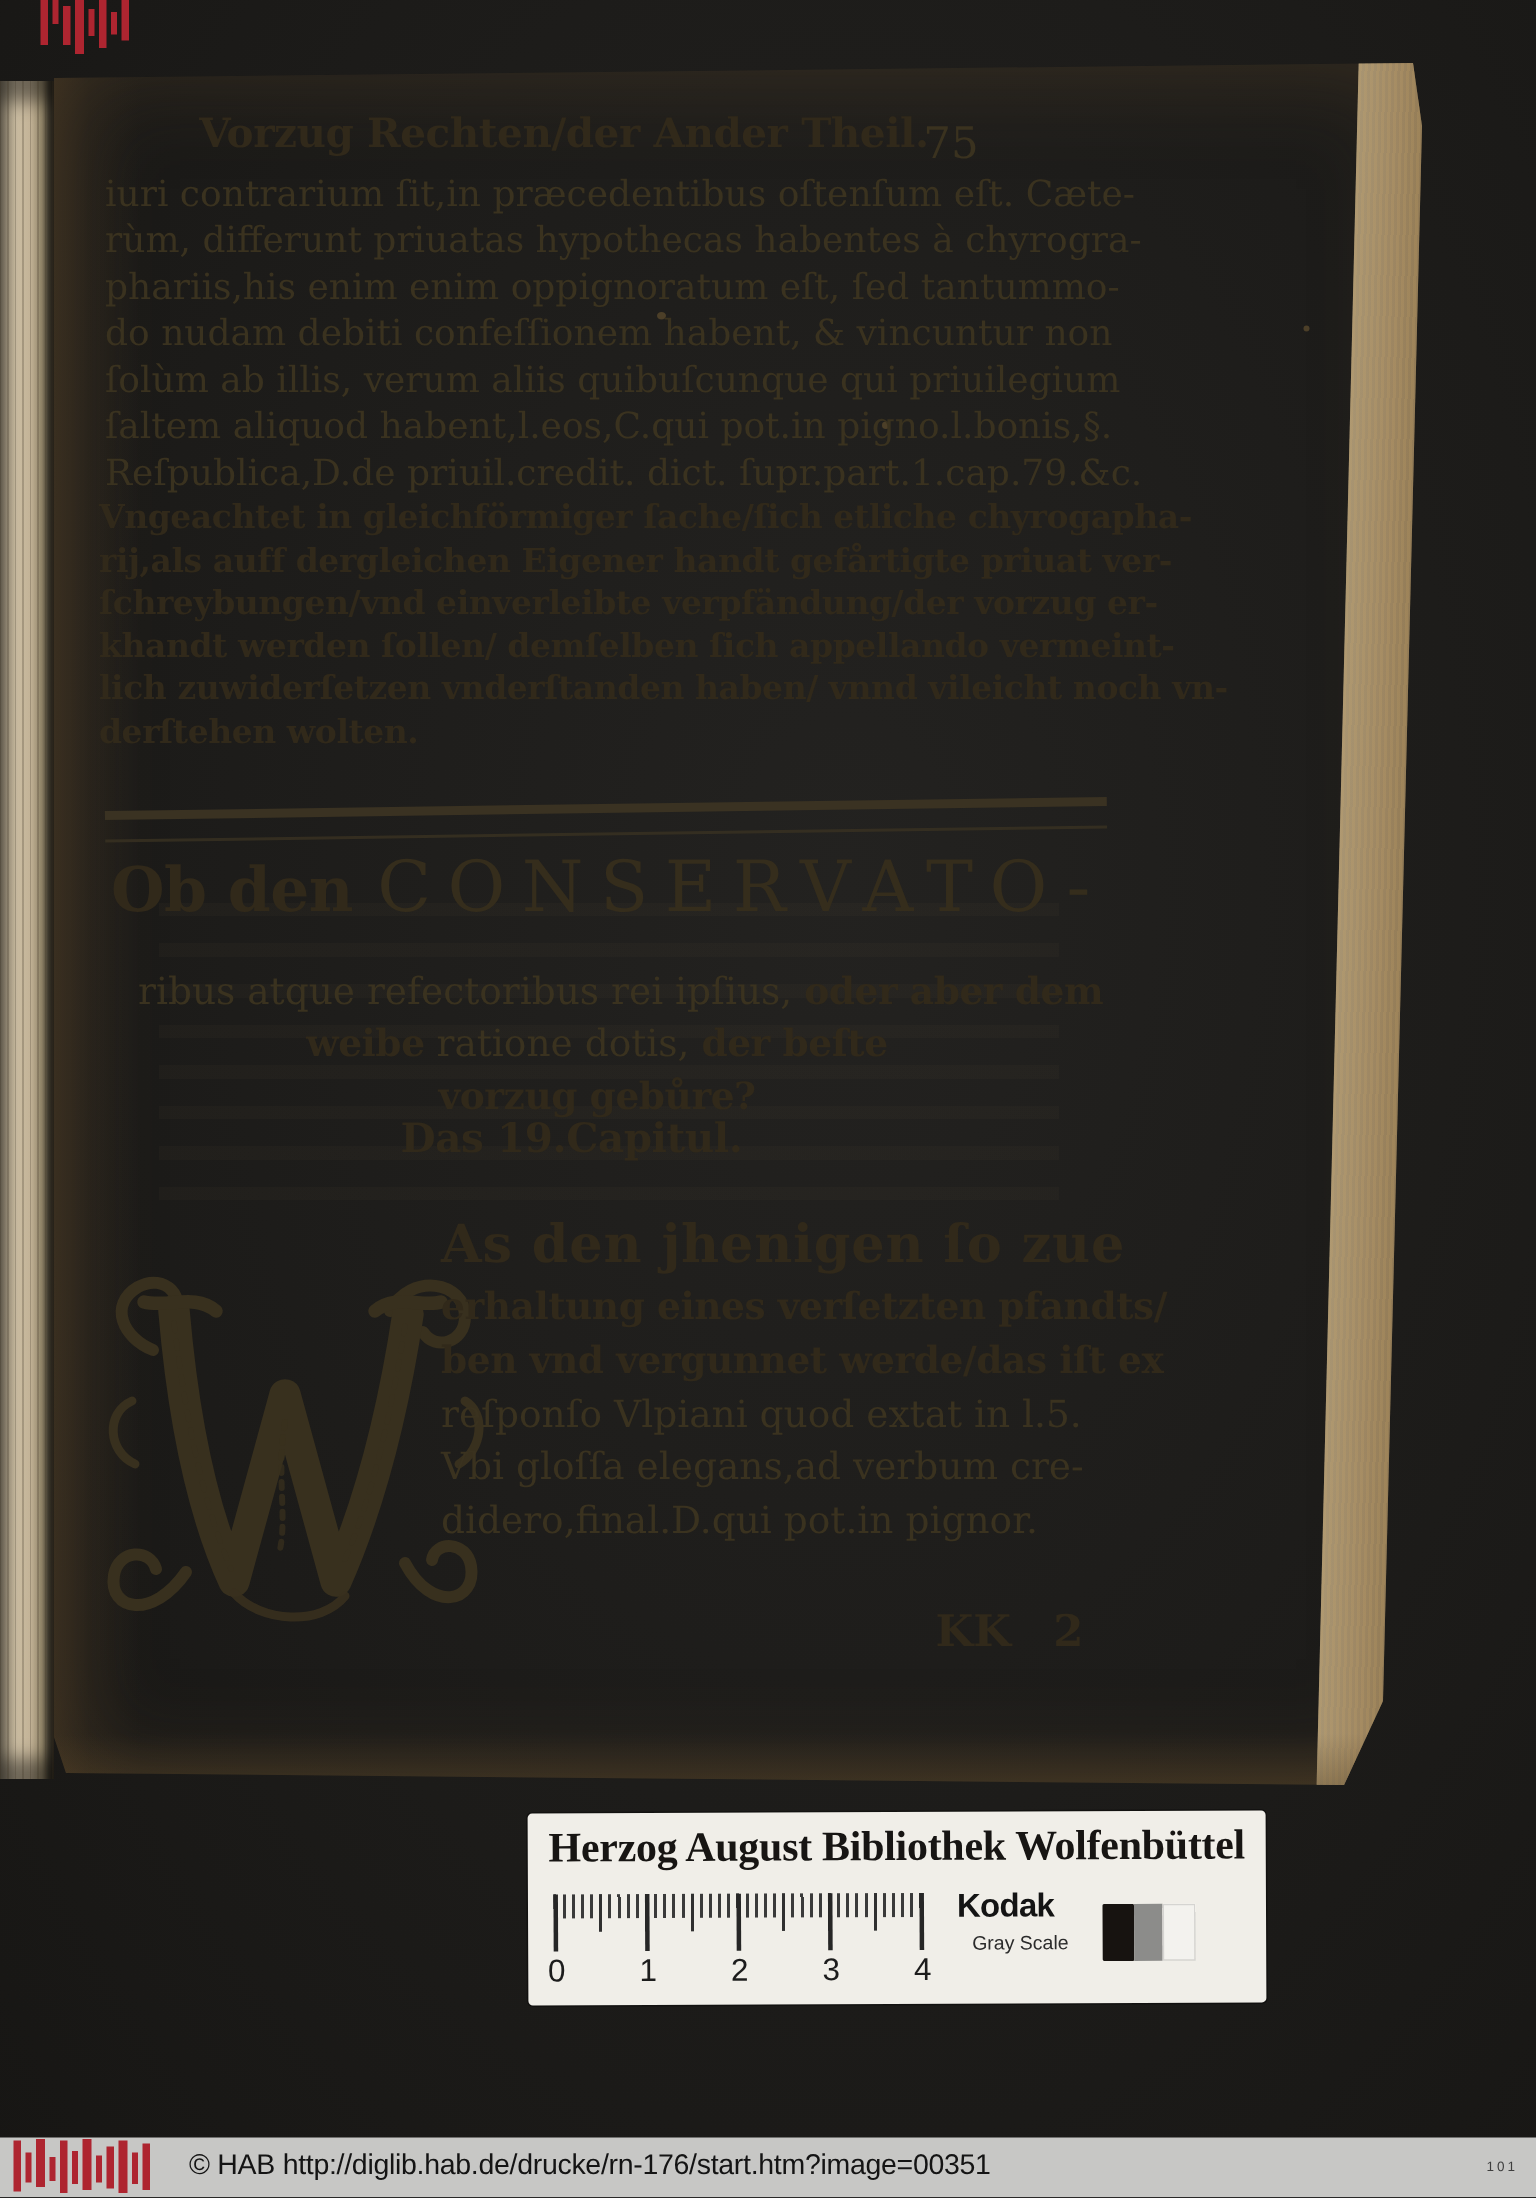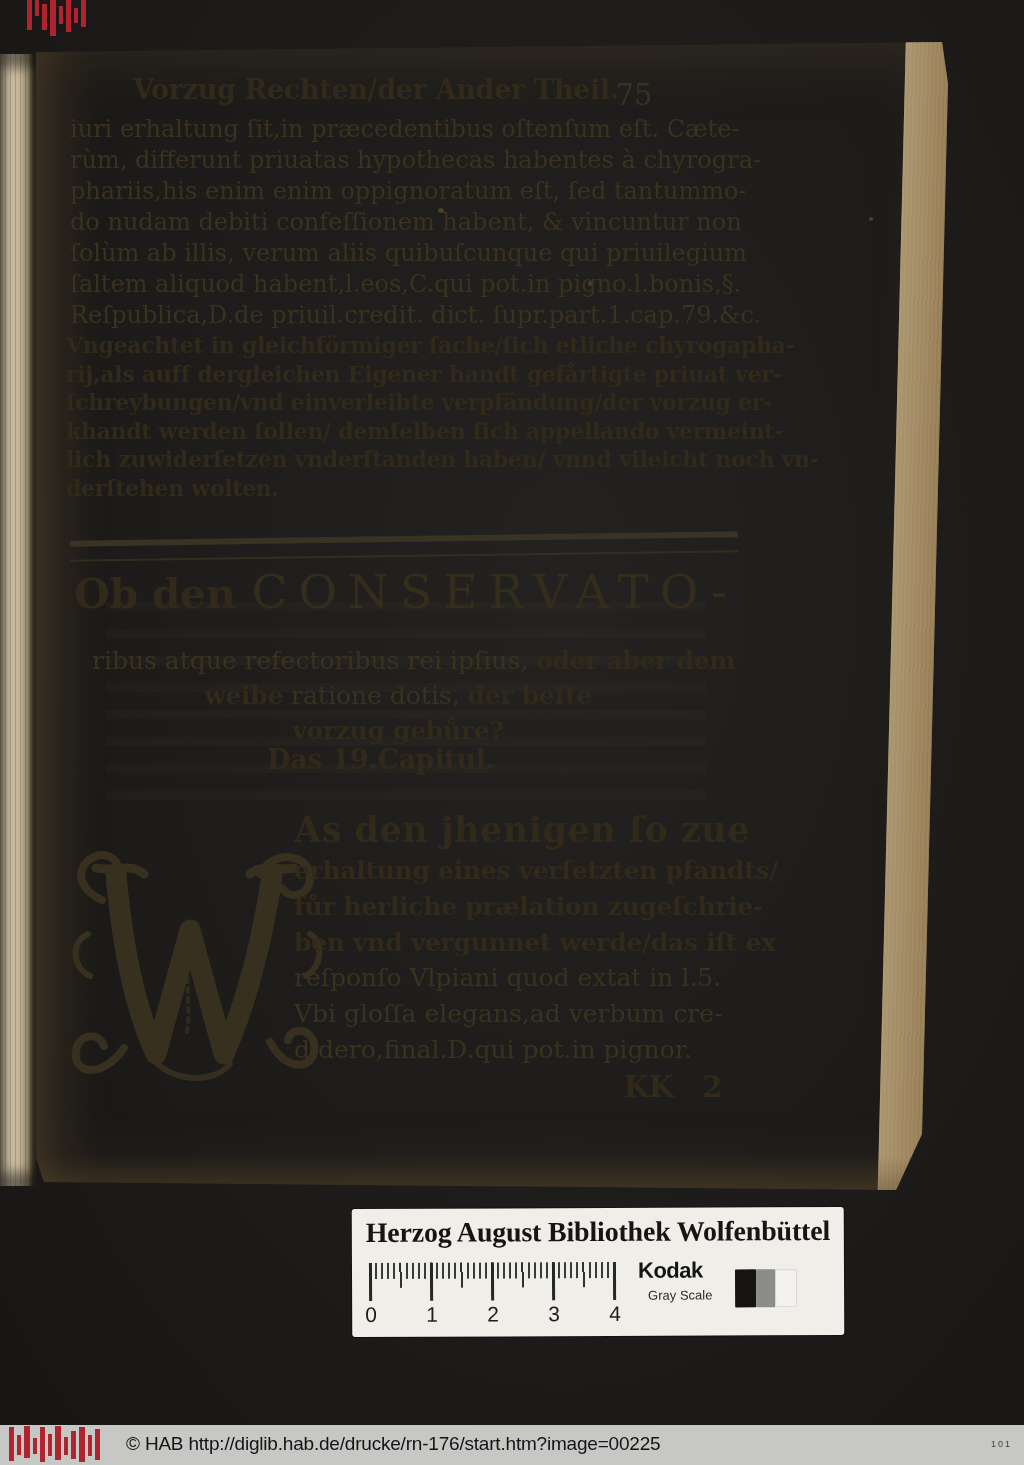--- a/index.html
+++ b/index.html
@@ -101,21 +101,21 @@
     <div class="bottom-shade"></div>
     <div class="showthrough"></div>
     <div class="speck" style="left:402px;top:166px;width:6px;height:5px;"></div>
     <div class="speck" style="left:552px;top:239px;width:5px;height:5px;"></div>
     <div class="speck" style="left:833px;top:175px;width:4px;height:4px;"></div>
 
     <div class="runhead fraktur">Vorzug Rechten/der Ander Theil.</div>
     <div class="pagenum antiqua">75</div>
 
     <div class="latin-par antiqua">
-      <div>iuri erhaltung ſit,in præcedentibus oſtenſum eſt.  Cæte-</div>
+      <div>iuri contrarium ſit,in præcedentibus oſtenſum eſt.  Cæte-</div>
       <div>rùm, differunt priuatas hypothecas habentes à chyrogra-</div>
       <div>phariis,his enim enim oppignoratum eſt, ſed tantummo-</div>
       <div>do nudam debiti confeſſionem habent, &amp; vincuntur non</div>
       <div>ſolùm ab illis, verum aliis quibuſcunque qui priuilegium</div>
       <div>ſaltem aliquod habent,l.eos,C.qui pot.in pigno.l.bonis,§.</div>
       <div>Reſpublica,D.de priuil.credit. dict. ſupr.part.1.cap.79.&amp;c.</div>
     </div>
 
     <div class="german-par fraktur">
       <div>Vngeachtet in gleichförmiger ſache/ſich etliche chyrogapha-</div>
@@ -161,21 +161,20 @@
           <path d="M206,50 C196,112 184,166 164,210" stroke-width="3.5" stroke-dasharray="5 7" opacity=".85"></path>
           <path d="M126,114 C120,152 128,178 122,202" stroke-width="4" stroke-dasharray="4 6" opacity=".75"></path>
           <path d="M92,228 C110,248 150,250 166,230" stroke-width="6" opacity=".9"></path>
         </g>
       </svg>
     </div>
 
     <div class="body-col">
       <div class="body-l1 fraktur">As den jhenigen ſo zue</div>
       <div class="body-line fraktur">erhaltung eines verſetzten pfandts/</div>
-      <div class="body-line fraktur">fůr herliche prælation zugeſchrie-</div>
       <div class="body-line fraktur">ben vnd vergunnet werde/das iſt ex</div>
       <div class="body-line antiqua">reſponſo Vlpiani quod extat in l.5.</div>
       <div class="body-line antiqua">Vbi gloſſa elegans,ad verbum cre-</div>
       <div class="body-line antiqua">didero,final.D.qui pot.in pignor.</div>
     </div>
 
     <div class="signature">KK 2</div>
   </div>
 
   <div class="kodak-card">
@@ -197,21 +196,21 @@
     <div class="kodak-brand">Kodak</div>
     <div class="kodak-sub">Gray Scale</div>
     <div class="patches">
       <div class="patch black"></div>
       <div class="patch gray"></div>
       <div class="patch white"></div>
     </div>
   </div>
 
   <div class="footer-bar">
-    <div class="footer-url">© HAB http://diglib.hab.de/drucke/rn-176/start.htm?image=00225</div>
+    <div class="footer-url">© HAB http://diglib.hab.de/drucke/rn-176/start.htm?image=00351</div>
     <div class="corner-mark">101</div>
     <div class="regmark bl">
       <i style="width:5px;height:34px;margin-top:1px;"></i>
         <i style="width:4px;height:20px;margin-top:9px;"></i>
       <i style="width:6px;height:32px;"></i>
         <i style="width:4px;height:16px;margin-top:12px;"></i>
       <i style="width:5px;height:35px;margin-top:1px;"></i>
         <i style="width:4px;height:22px;margin-top:8px;"></i>
       <i style="width:6px;height:34px;"></i>
         <i style="width:4px;height:18px;margin-top:11px;"></i>

